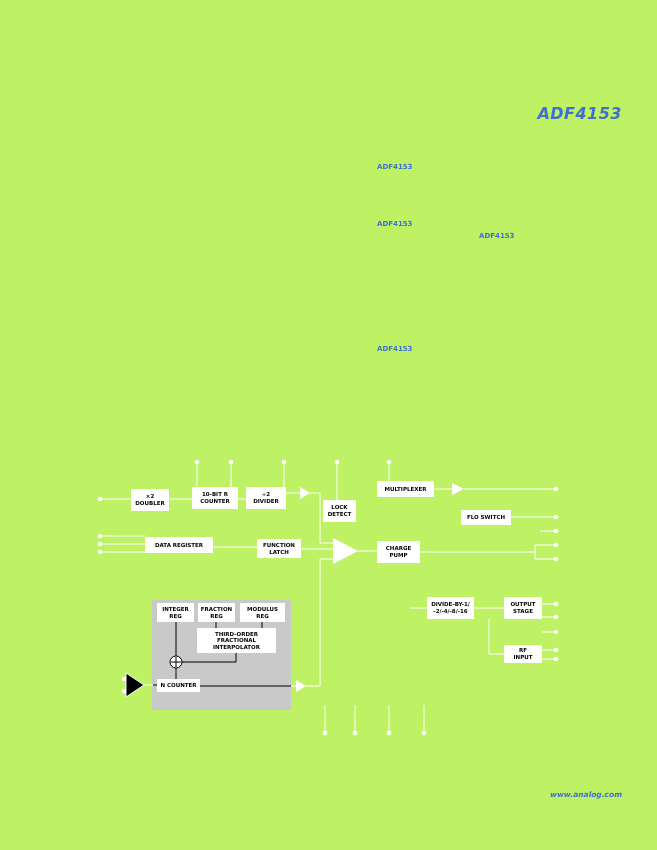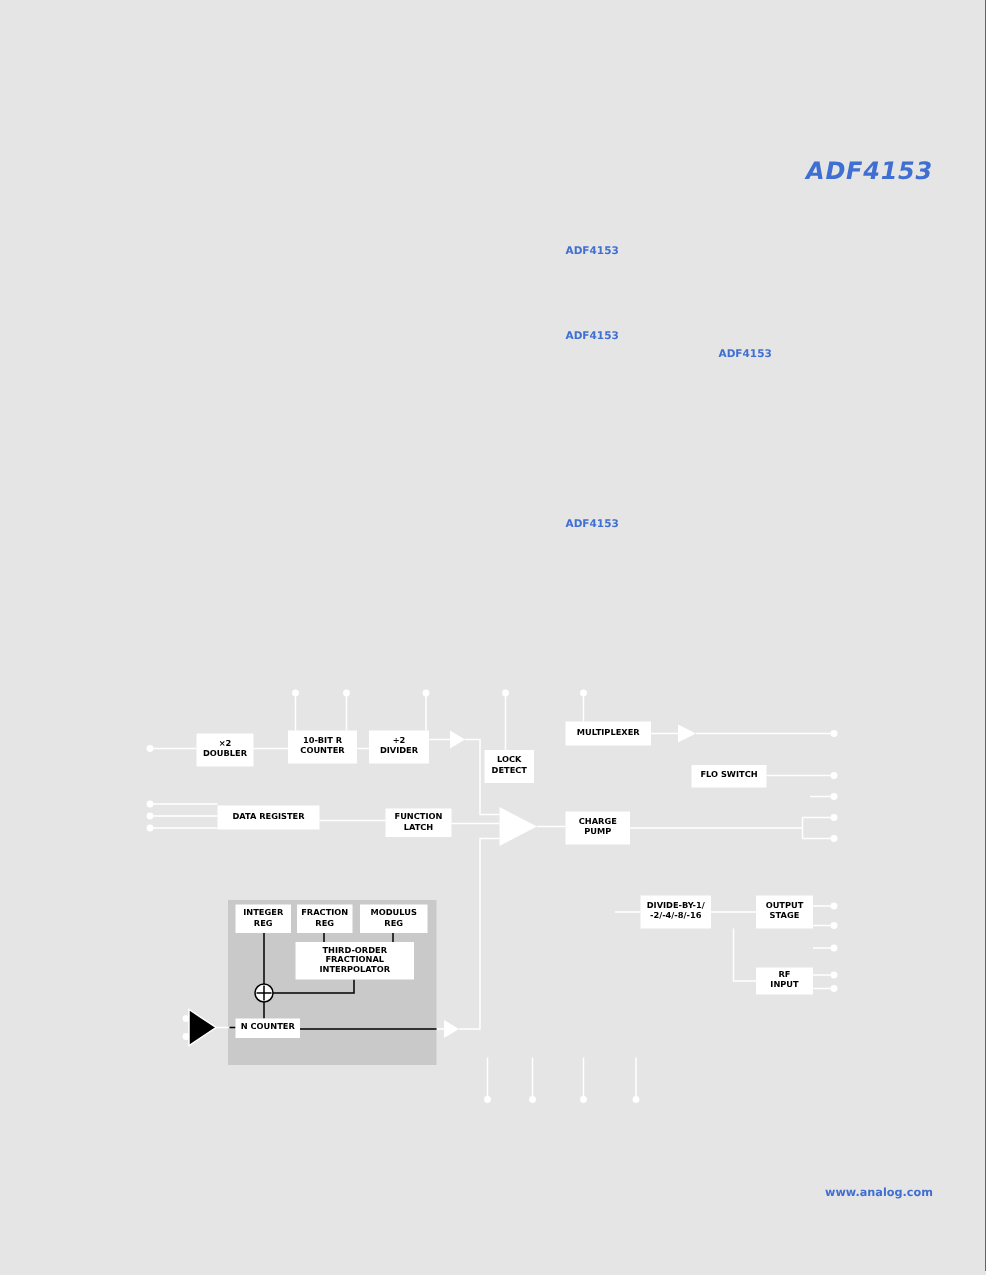--- a/index.html
+++ b/index.html
@@ -1,30 +1,30 @@
 <!DOCTYPE html>
 <html><head>
 <meta charset="utf-8">
 <style>
   html,body{margin:0;padding:0;background:#000;}
-  .page{position:relative;width:657px;height:850px;background:#e5e5e5;overflow:hidden;
+  .page{position:relative;width:657px;height:850px;background:#bef264;overflow:hidden;
         font-family:"DejaVu Sans",sans-serif;}
   .blk{position:absolute;background:#fff;color:#000;font-weight:bold;font-size:5.5px;
        line-height:1.2;display:flex;align-items:center;justify-content:center;
        text-align:center;white-space:pre-line;z-index:3;box-sizing:border-box;}
   .grayblk{position:absolute;left:152px;top:600px;width:139px;height:110px;
        background:#c9c9c9;z-index:1;}
   svg.wires{position:absolute;left:0;top:0;z-index:2;}
   .ilink{position:absolute;color:#3f6fd2;font-size:7px;font-weight:bold;z-index:4;
        text-decoration:none;cursor:pointer;}
   .logo-part{position:absolute;left:530px;top:104px;width:92px;text-align:right;
        color:#3f6fd2;font-size:16px;font-weight:bold;font-style:italic;
        letter-spacing:.5px;z-index:4;}
   .footer-link{position:absolute;left:530px;top:790px;width:92px;text-align:right;
-       color:#3f6fd2;font-size:7.5px;font-weight:bold;z-index:4;cursor:pointer;}
+       color:#3f6fd2;font-size:7.5px;font-weight:bold;z-index:4;cursor:pointer;font-style:italic;}
 </style>
 </head>
 <body>
 
 <div class="page">
 
   <div class="logo-part">ADF4153</div>
 
   <a class="ilink" style="left:377px;top:163px">ADF4153</a>
   <a class="ilink" style="left:377px;top:220px">ADF4153</a>

